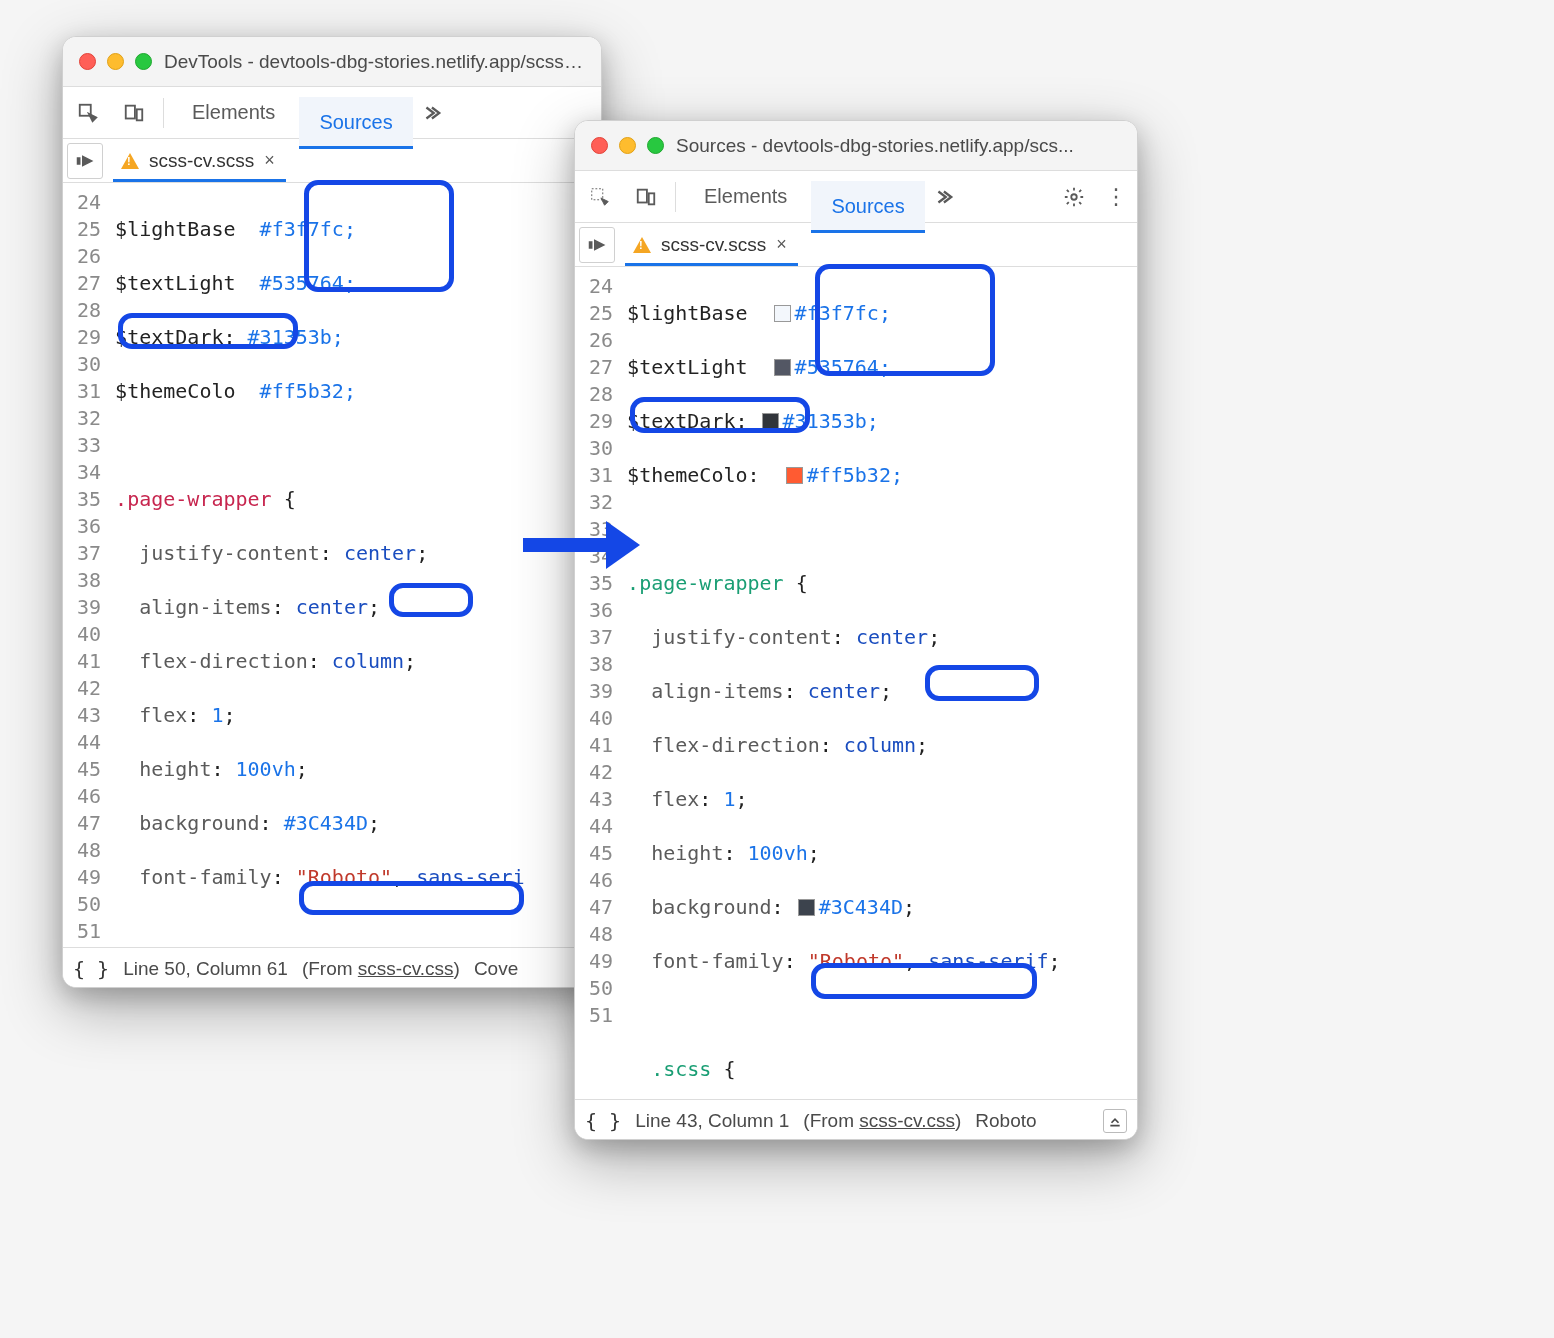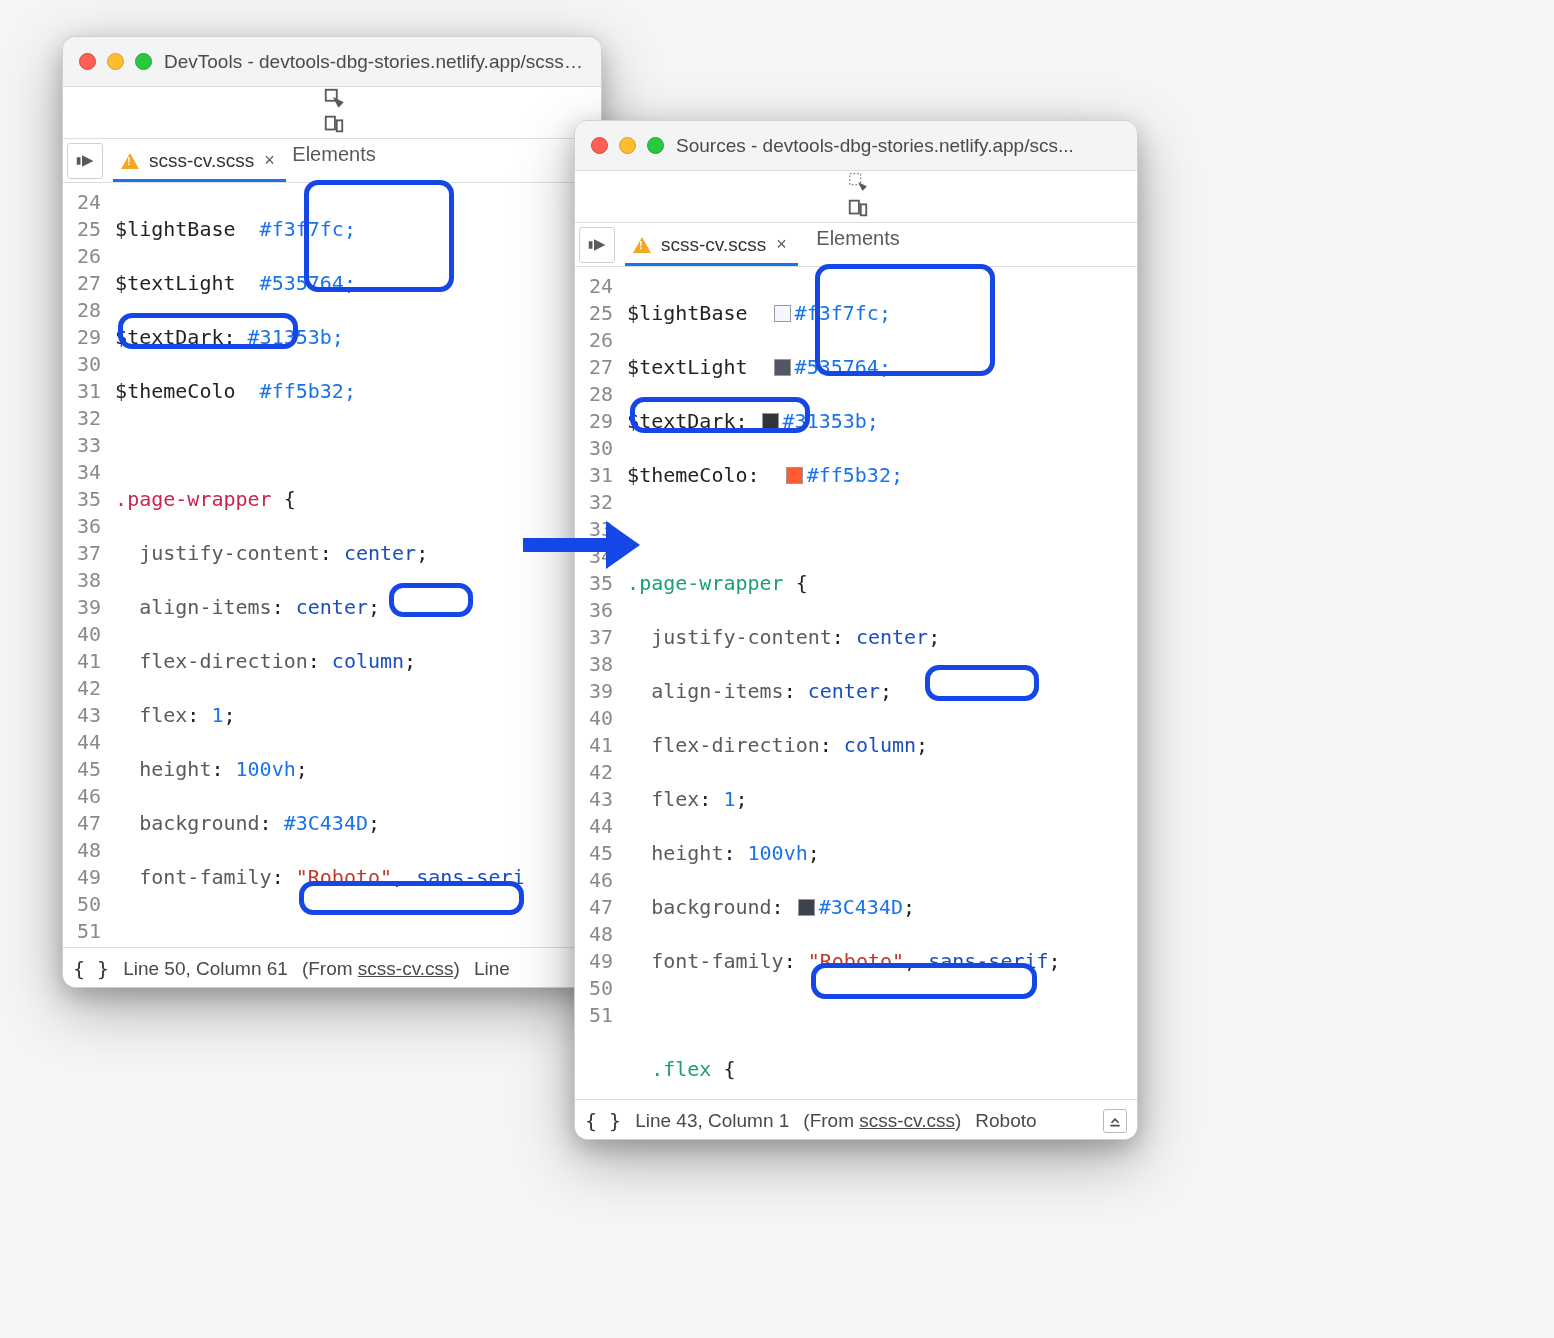--- a/index.html
+++ b/index.html
@@ -41,21 +41,20 @@
   text-overflow: ellipsis;
 }
 .tabs-bar {
   display: flex;
   align-items: center;
   height: 52px;
   border-bottom: 1px solid #ddd;
   background: #fff;
   padding-left: 4px;
   gap: 4px;
-  flex-direction: column;
 }
 .tool-icon {
   width: 42px;
   display: flex;
   align-items: center;
   justify-content: center;
   color: #5a5a5a;
 }
 .tool-icon svg { width: 22px; height: 22px; }
 .sep { width: 1px; height: 30px; background: #ddd; margin: 0 4px; }
@@ -323,21 +322,21 @@
     <div class="hl" style="left:241px; top:-3px; width:150px; height:112px;"></div>
     <div class="hl" style="left:55px; top:130px; width:180px; height:36px;"></div>
     <div class="hl" style="left:326px; top:400px; width:84px; height:34px;"></div>
     <div class="hl" style="left:236px; top:698px; width:225px; height:34px;"></div>
   </div>
 
   <div class="status">
     <span class="braces">{ }</span>
     <span>Line 50, Column 61</span>
     <span><span>(From </span><span class="srcmap">scss-cv.css</span><span>)</span></span>
-    <span>Line</span>
+    <span>Cove</span>
   </div>
 </div>
 
 <div class="window" style="left:574px; top:120px; width:564px; height:1020px;">
   <div class="title-bar">
     <div class="traffic-lights">
       <div class="dot red"></div>
       <div class="dot yellow"></div>
       <div class="dot green"></div>
     </div>
@@ -430,21 +429,21 @@
 <div> </div>
 <div><span class="c-sel2">.page-wrapper</span> <span class="c-pun">{</span></div>
 <div>  <span class="c-prop">justify-content</span>: <span class="c-val">center</span>;</div>
 <div>  <span class="c-prop">align-items</span>: <span class="c-val">center</span>;</div>
 <div>  <span class="c-prop">flex-direction</span>: <span class="c-val">column</span>;</div>
 <div>  <span class="c-prop">flex</span>: <span class="c-num">1</span>;</div>
 <div>  <span class="c-prop">height</span>: <span class="c-num">100vh</span>;</div>
 <div>  <span class="c-prop">background</span>: <span class="swatch" style="background:#3C434D"></span><span class="c-num">#3C434D</span>;</div>
 <div>  <span class="c-prop">font-family</span>: <span class="c-str">"Roboto"</span>, <span class="c-val">sans-serif</span>;</div>
 <div> </div>
-<div>  <span class="c-sel2">.flex</span> <span class="c-pun">{</span></div>
+<div>  <span class="c-sel2">.scss</span> <span class="c-pun">{</span></div>
 
 
 
 
 
 
 
 
 
 

